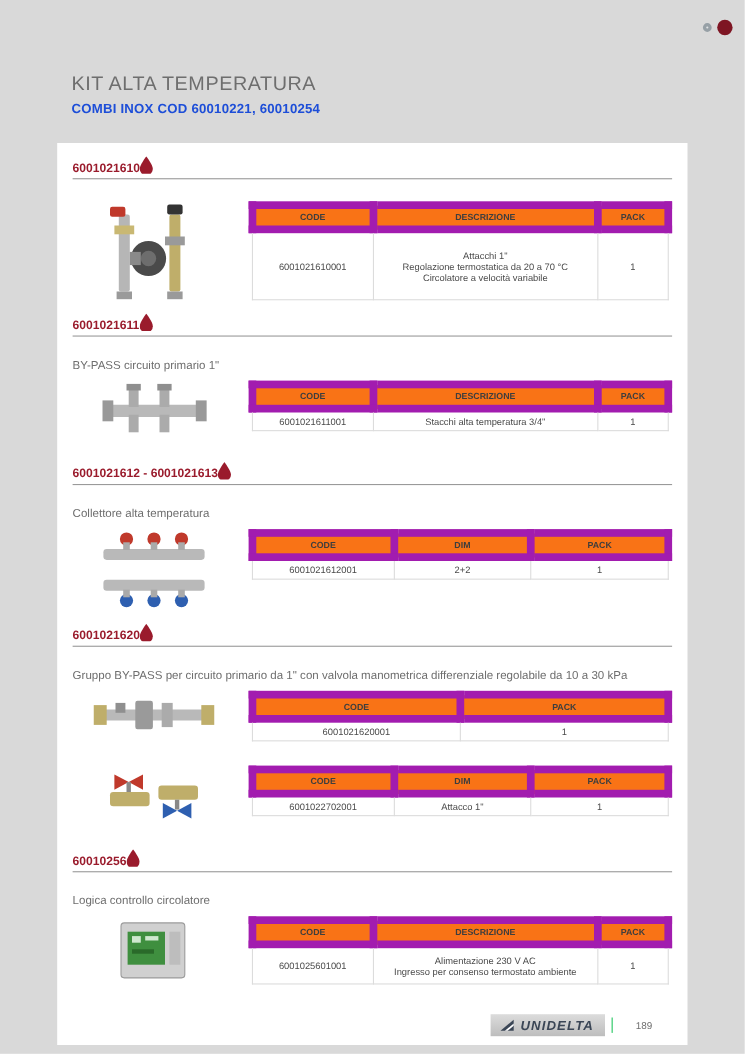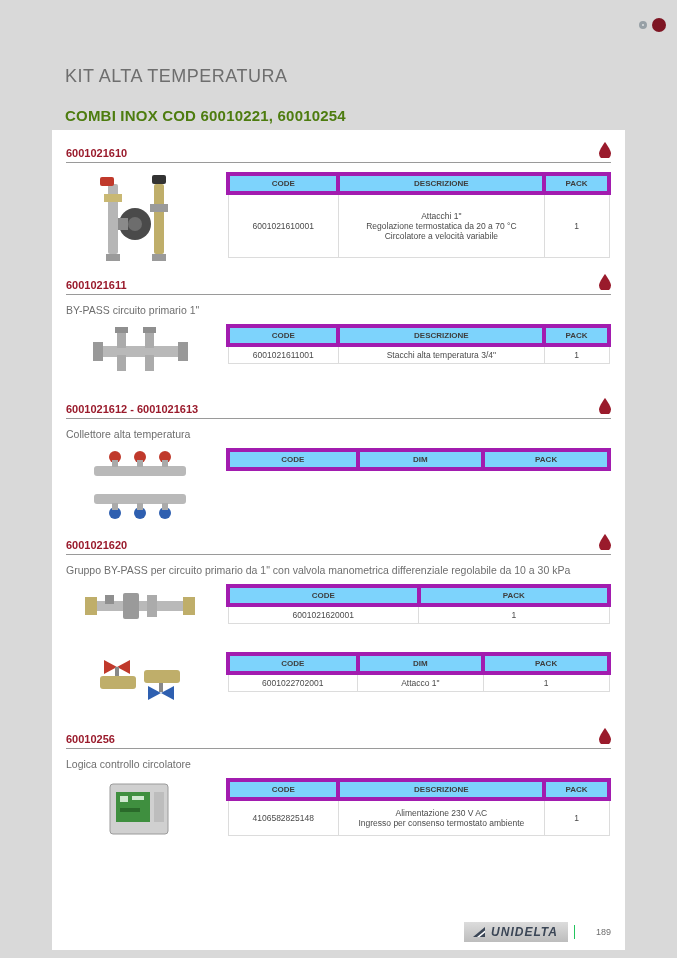--- a/index.html
+++ b/index.html
@@ -5,50 +5,50 @@
   *{box-sizing:border-box;margin:0;padding:0}
   html,body{width:677px;height:958px}
   body{background:#d9d9d9;font-family:"Liberation Sans",sans-serif;position:relative;overflow:hidden}
 
   .corner-dots{position:absolute;top:18px;right:11px;display:flex;align-items:center;gap:5px}
   .dot-ring{width:8px;height:8px;border:3px solid #97a0a6;border-radius:50%;background:#dfe2e4}
   .dot-red{width:14px;height:14px;border-radius:50%;background:#7e1523}
 
   .header-block{position:absolute;left:65px;top:66px}
   .kicker{font-size:18px;color:#6e6e6e;letter-spacing:.5px}
-  .main-title{font-size:15px;color:#4d7c0f;font-weight:bold;margin-top:20px;letter-spacing:.2px}
+  .main-title{font-size:12px;color:#1d4ed8;font-weight:bold;margin-top:5px;letter-spacing:.2px}
 
   .card{position:absolute;left:52px;top:130px;width:573px;height:820px;background:#ffffff;padding:12px 14px 0 14px}
 
   .product-section{margin-bottom:10px}
-  .sec-head{display:flex;justify-content:space-between;align-items:flex-end;border-bottom:1px solid #9a9a9a;padding-bottom:3px;margin-bottom:9px}
+  .sec-head{display:flex;align-items:flex-end;border-bottom:1px solid #9a9a9a;padding-bottom:3px;margin-bottom:20px}
   .sec-code{color:#9a1b2c;font-weight:bold;font-size:11px}
   .drop{line-height:0;margin-bottom:1px}
   .sec-desc{color:#6e6e6e;font-size:10.5px;margin-bottom:8px}
   .sec-body{display:flex;gap:12px}
   .img-cell{width:148px;display:flex;justify-content:center;align-items:flex-start}
   .table-wrap{flex:1}
 
   table{width:100%;border-collapse:collapse}
-  th{background:#7dd3fc;color:#3e3e3e;font-size:8px;font-weight:bold;padding:3px 2px;border:4px solid #a21caf}
+  th{background:#f97316;color:#3e3e3e;font-size:8px;font-weight:bold;padding:3px 2px;border:7px solid #a21caf}
   td{font-size:8.5px;color:#4a4a4a;text-align:center;padding:3px 4px;border:1px solid #dcdcdc;white-space:pre-line;vertical-align:middle;background:#fff}
   tbody tr:nth-child(even) td{background:#ececec}
   .c29{width:29%}.c54{width:54%}.c17{width:17%}
   .c34{width:34%}.c33{width:33%}.c50{width:50%}
   .tall td{height:64px}
   .mid td{height:36px}
 
   .s1 .sec-body{min-height:92px}
   .s2 .sec-body{min-height:64px}
   .s3 .sec-body{min-height:76px}
   .s4 .sec-body{min-height:58px}
   .s5 .sec-body{min-height:66px}
   .s6 .sec-body{min-height:60px}
 
-  .footer{position:absolute;right:14px;bottom:8px;display:flex;align-items:center;gap:6px}
+  .footer{position:absolute;right:32px;bottom:8px;display:flex;align-items:center;gap:6px}
   .logo-chip{display:flex;align-items:center;gap:5px;background:linear-gradient(#dcdcdc,#bdbdbd);padding:3px 10px 3px 8px}
   .logo-text{color:#3b4656;font-weight:bold;font-style:italic;font-size:12px;letter-spacing:1px}
   .page-num{color:#6e6e6e;font-size:9px;border-left:1px solid #22c55e;padding-left:21px;line-height:14px}
 </style>
 </head>
 <body>
 
 <div class="corner-dots">
   <span class="dot-ring"></span>
   <span class="dot-red"></span>
@@ -186,20 +186,25 @@
       <div class="table-wrap">
         <table class="spec-table">
           <thead>
               <tr>
             <th class="c34">CODE</th>
             <th class="c33">DIM</th>
             <th class="c33">PACK</th>
           </tr>
             </thead>
           <tbody>
+            <tr>
+              <td>6001021612001</td>
+              <td>2+2</td>
+              <td>1</td>
+            </tr>
           </tbody>
         </table>
       </div>
     </div>
   </section>
 
   <section class="product-section s4">
     <div class="sec-head">
       <span class="sec-code">6001021620</span>
       <span class="drop">
@@ -299,21 +304,21 @@
         <table class="spec-table">
           <thead>
               <tr>
             <th class="c29">CODE</th>
             <th class="c54">DESCRIZIONE</th>
             <th class="c17">PACK</th>
           </tr>
             </thead>
           <tbody>
             <tr class="mid">
-              <td>4106582825148</td>
+              <td>6001025601001</td>
               <td>Alimentazione 230 V AC
 Ingresso per consenso termostato ambiente</td>
               <td>1</td>
             </tr>
           </tbody>
         </table>
       </div>
     </div>
   </section>
 

